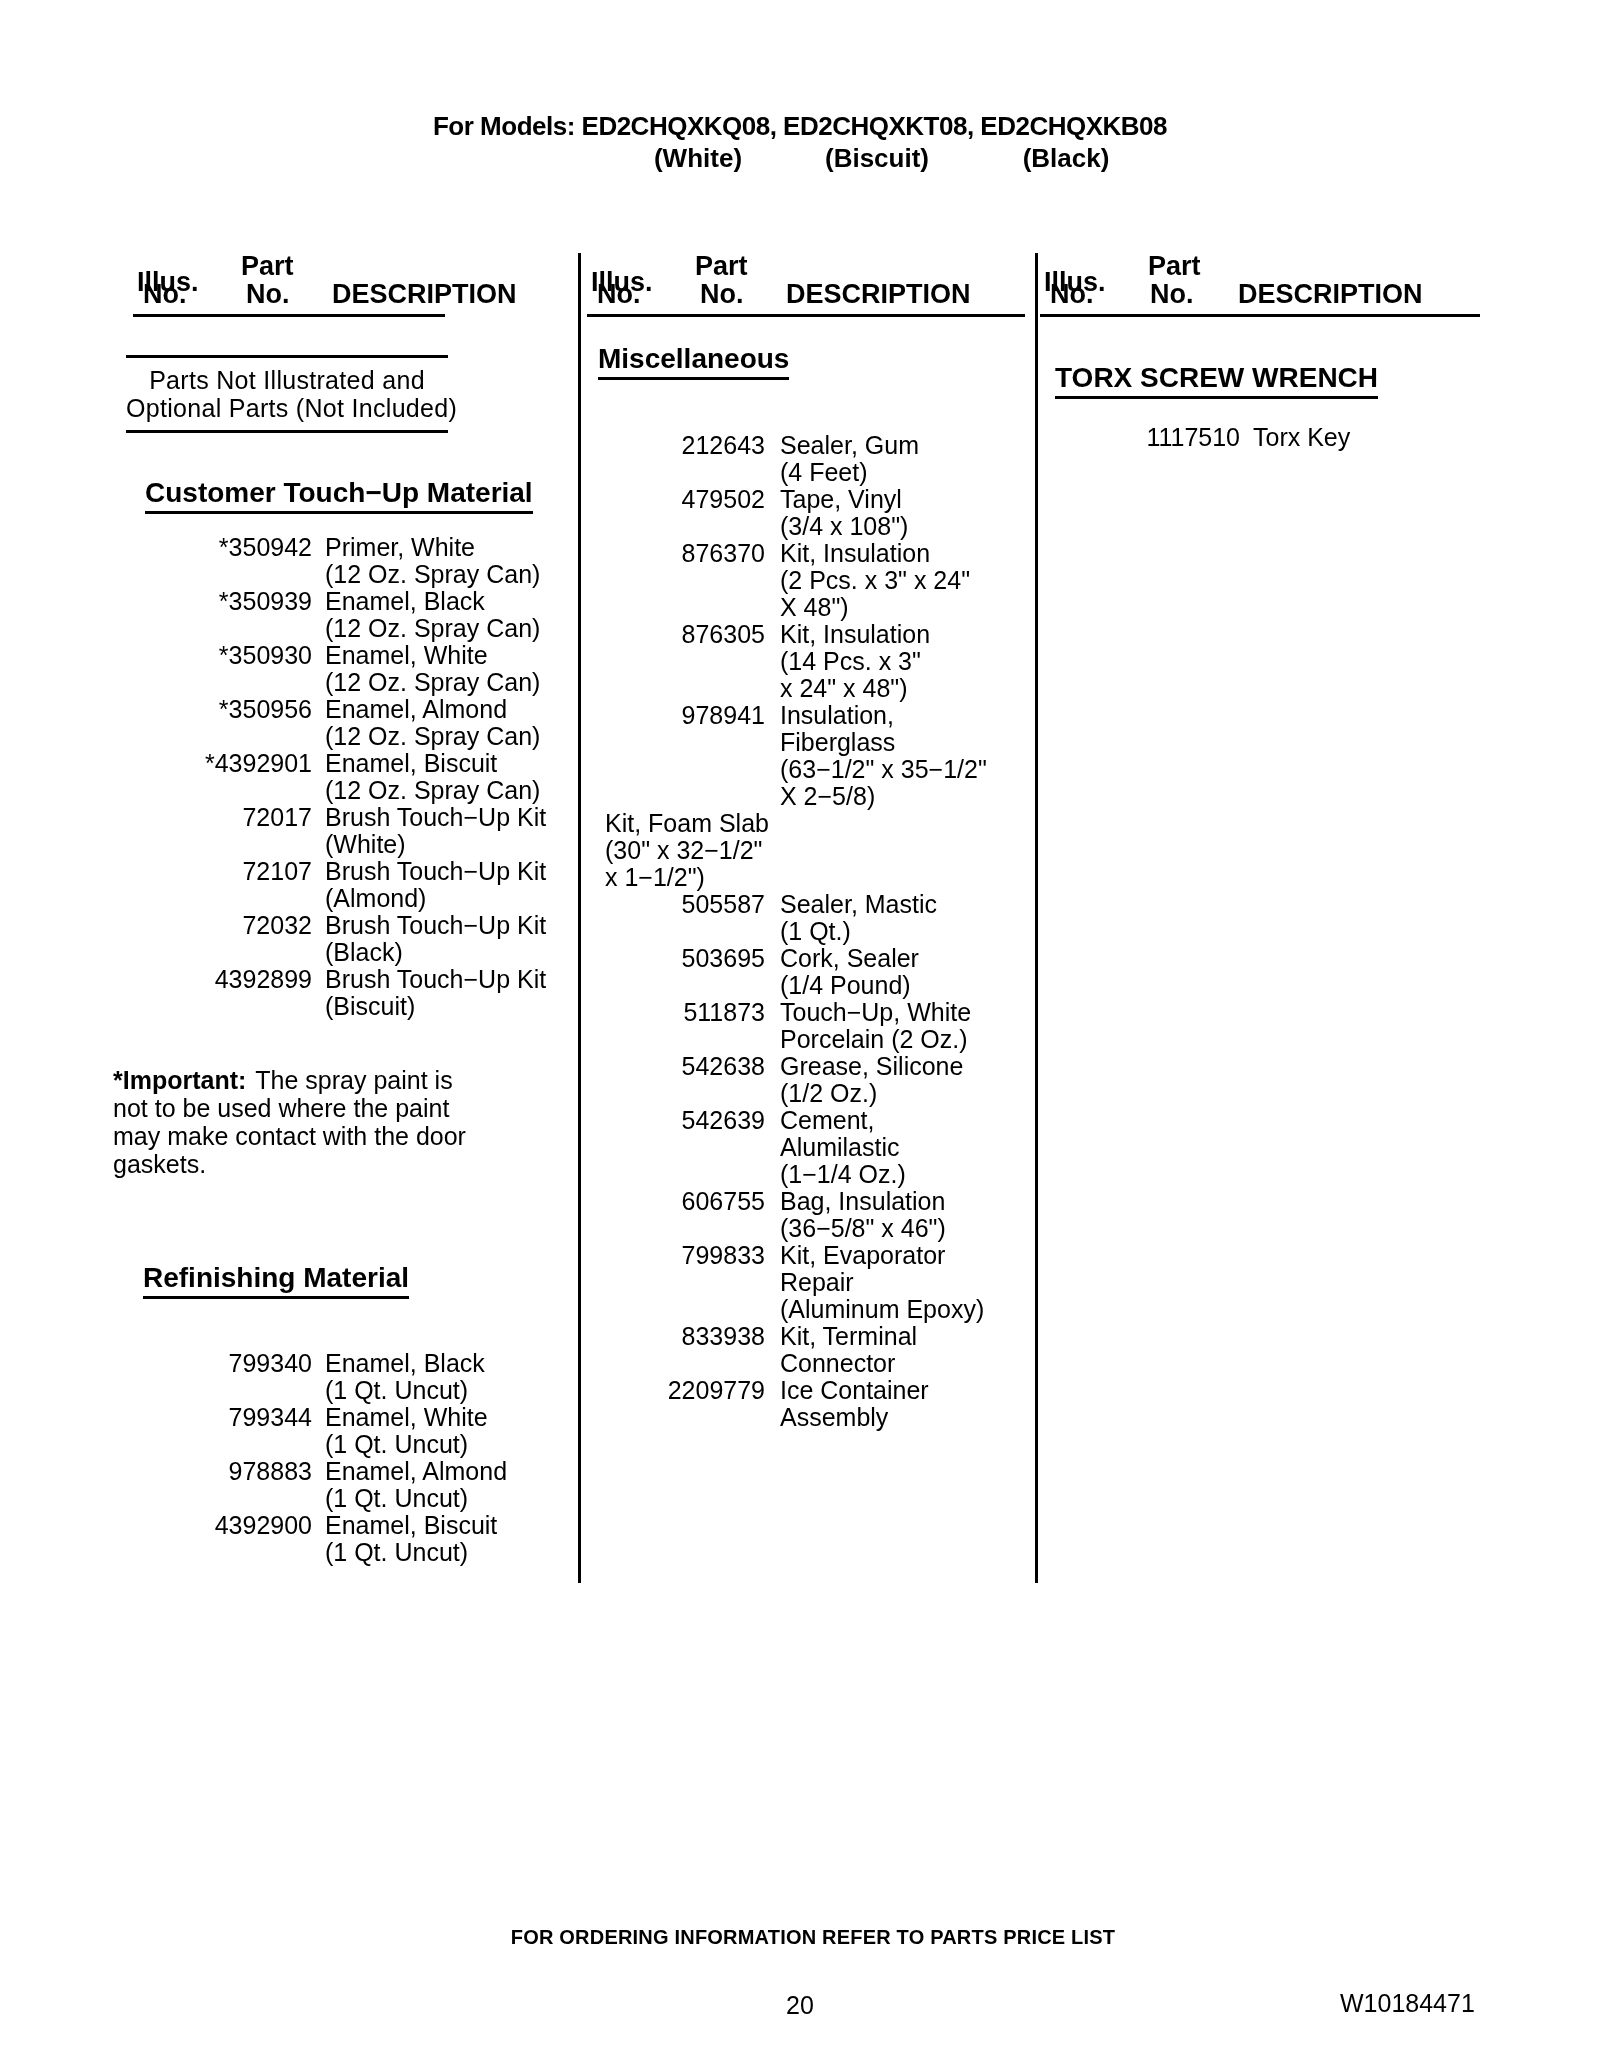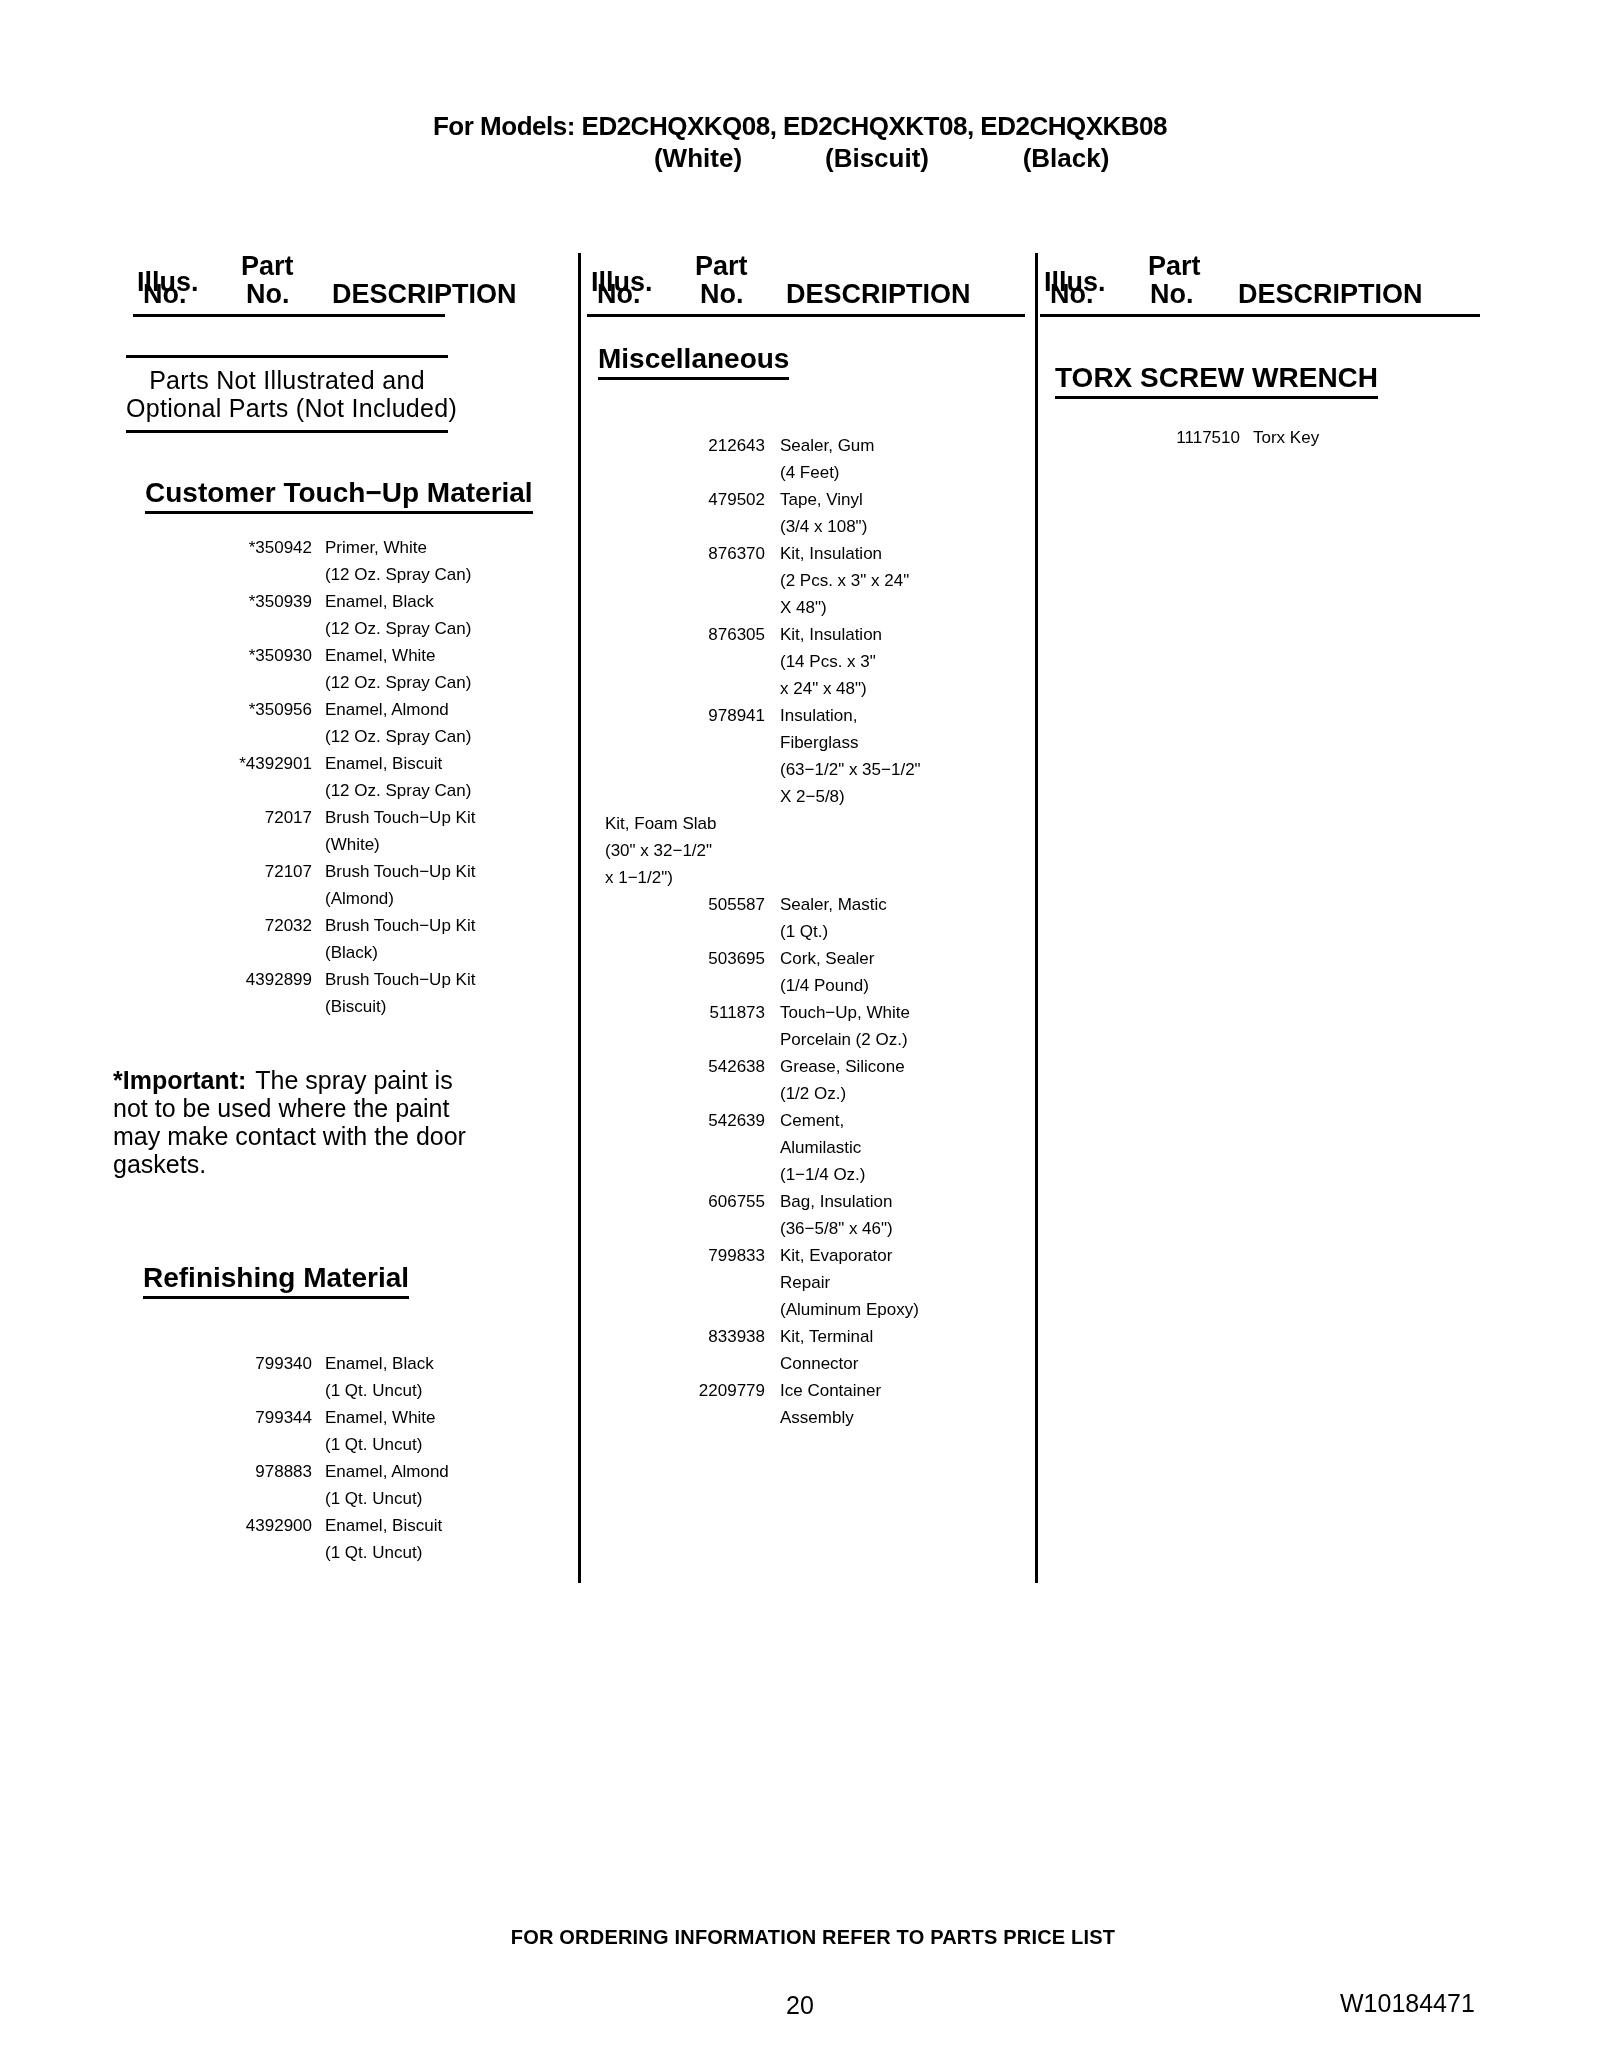--- a/index.html
+++ b/index.html
@@ -48,21 +48,21 @@
   .sec-heading {
     position:absolute; font-weight:bold; font-size:28px; line-height:30px;
     border-bottom:3px solid #000; padding-bottom:3px; white-space:nowrap;
   }
   .ctm  { left:145px;  top:478px; }
   .rm   { left:143px;  top:1263px; }
   .misc { left:598px;  top:344px; }
   .torx { left:1055px; top:363px; }
 
   
-  .parts { position:absolute; font-size:17px; line-height:27px; }
+  .parts { position:absolute; font-size:25px; line-height:27px; }
   .part-row { display:flex; }
   .part-num { flex:none; text-align:right; white-space:nowrap; }
   .part-desc { margin-left:13px; white-space:nowrap; }
   .list-touchup  { left:95px;  top:534px; }  .list-touchup .part-num  { width:217px; }
   .list-refinish { left:95px;  top:1350px; } .list-refinish .part-num { width:217px; }
   .list-misc     { left:590px; top:432px; }  .list-misc .part-num     { width:175px; } .list-misc .part-desc { margin-left:15px; }
   .list-torx     { left:1048px; top:424px; } .list-torx .part-num     { width:192px; }
 
   
   .important { position:absolute; left:113px; top:1066px; width:360px; font-size:25px; line-height:28px; }

